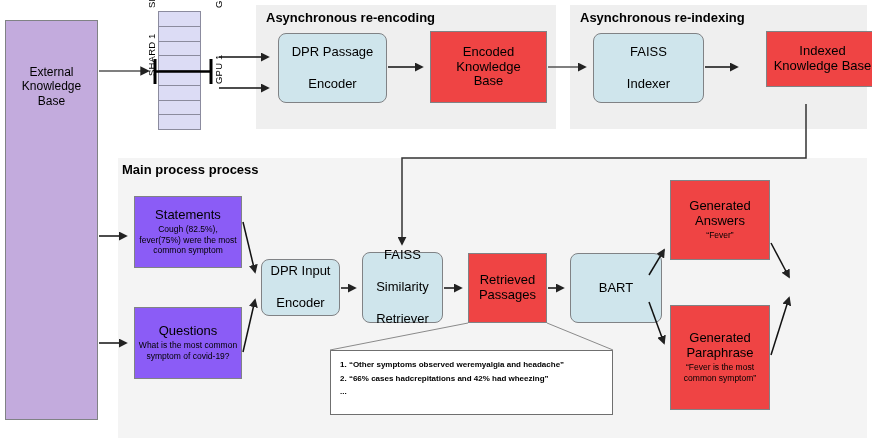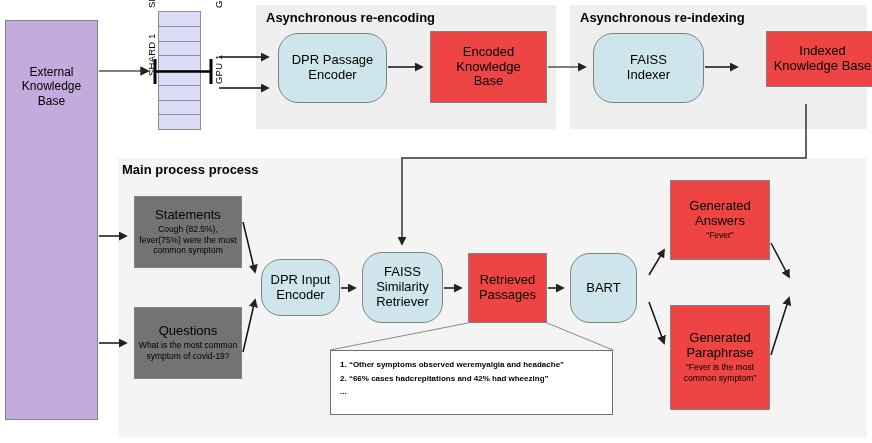--- a/index.html
+++ b/index.html
@@ -45,22 +45,22 @@
   .box .ttl {
     font-size: 13px;
   }
   .box .sub {
     font-size: 8.5px;
     margin-top: 1px;
     line-height: 1.25;
     padding: 0 3px;
   }
   .teal   { background: #ef4444; }
-  .lblue  { background: #cfe5ec; border-radius: 20px; }
-  .purple { background: #737373; }
+  .lblue  { background: #cfe5ec; border-radius: 8px; gap: 17px; }
+  .purple { background: #8b5cf6; }
   .rect   { border-radius: 0; }
 
   .kb-left {
     position: absolute;
     background: #c3abdd;
     border: 1.5px solid #808285;
     box-sizing: border-box;
     display: flex;
     align-items: flex-start;
     justify-content: center;
@@ -192,21 +192,21 @@
     <div class="ttl">FAISS</div>
     <div class="ttl">Similarity</div>
     <div class="ttl">Retriever</div>
   </div>
 
   <div class="box teal rect" style="left:468px; top:253px; width:79px; height:70px;">
     <div class="ttl">Retrieved</div>
     <div class="ttl">Passages</div>
   </div>
 
-  <div class="box lblue" style="left:570px; top:253px; width:67px; height:70px;">
+  <div class="box lblue" style="left:570px; top:253px; width:92px; height:70px;">
     <div class="ttl">BART</div>
   </div>
 
   <div class="box teal rect" style="left:670px; top:180px; width:100px; height:80px;">
     <div class="ttl">Generated</div>
     <div class="ttl">Answers</div>
     <div class="sub">“Fever”</div>
   </div>
 
   <div class="box teal rect" style="left:670px; top:305px; width:100px; height:105px;">

